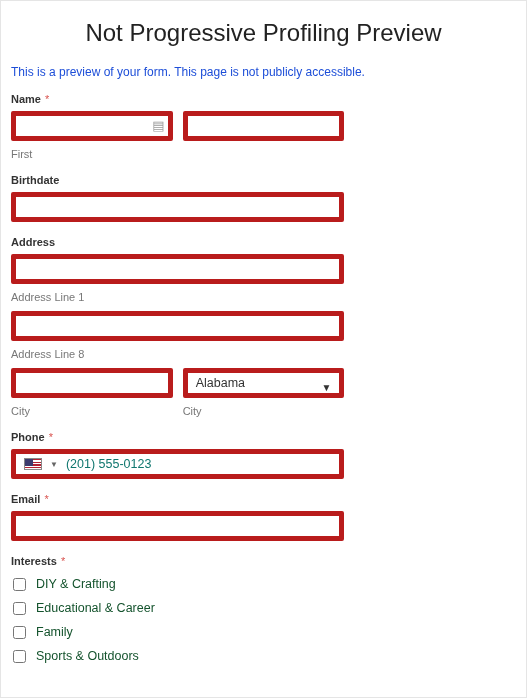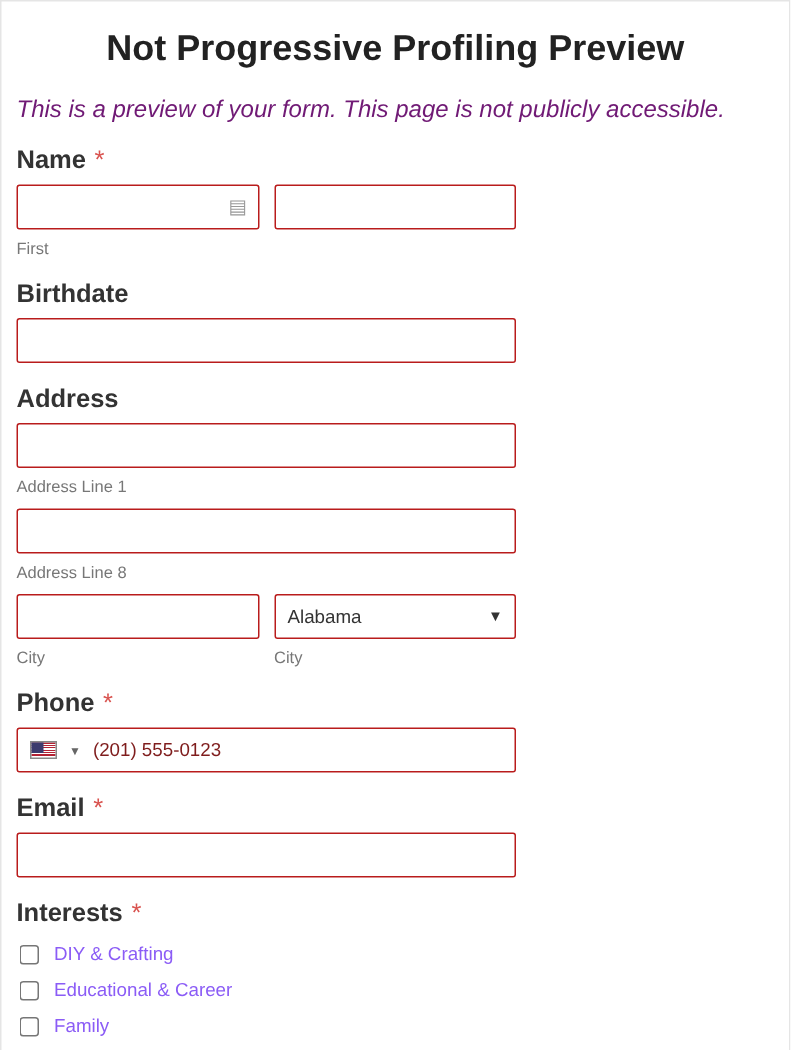--- a/index.html
+++ b/index.html
@@ -1,44 +1,44 @@
 <!DOCTYPE html>
 <html><head>
 <meta charset="utf-8">
 <style>
 * { box-sizing: border-box; margin: 0; padding: 0; }
 body { font-family: "Segoe UI", Arial, sans-serif; background: #fff; color: #333; }
 .container { width: 527px; border: 1px solid #e5e5e5; padding: 10px 10px 20px 10px; }
-h1 { font-size: 24px; font-weight: 700; text-align: center; margin: 8px 0 18px 0; color: #222; }
-.preview-note { font-size: 16px; color: #701a75; margin-bottom: 14px; font-style: italic; }
-.field-label { font-size: 17px; font-weight: 700; color: #333; margin-bottom: 6px; display: block; }
+h1 { font-size: 24px; font-weight: 400; text-align: center; margin: 8px 0 18px 0; color: #222; }
+.preview-note { font-size: 12px; color: #1d4ed8; margin-bottom: 14px; }
+.field-label { font-size: 11px; font-weight: 700; color: #333; margin-bottom: 6px; display: block; }
 .req { color: #d9534f; font-weight: 400; margin-left: 1px; }
 .sub-label { font-size: 11px; color: #777; margin-top: 7px; }
 .row { display: flex; gap: 10px; }
 .col { flex: 1; }
 input[type="text"], .text-input, .select-box, .phone-box {
-  width: 100%; height: 30px; border: 1px solid #b91c1c; border-radius: 2px;
+  width: 100%; height: 30px; border: 5px solid #b91c1c; border-radius: 2px;
   background: #fff; padding: 0 8px; font-size: 12.5px; color: #333;
 }
 .with-icon { position: relative; }
 .with-icon .end-icon { position: absolute; right: 8px; top: 7px; color: #999; font-size: 13px; pointer-events: none; }
 .group { margin-bottom: 14px; }
 .two-thirds { width: 66%; }
 .zip-wrap { width: 145px; }
 .select-box { position: relative; display: flex; align-items: center; padding-right: 22px; }
 .select-caret { position: absolute; right: 8px; top: 9px; font-size: 10px; color: #333; pointer-events: none; }
 .phone-box { display: flex; align-items: center; gap: 8px; padding: 0 8px; }
 .flag { width: 18px; height: 12px; background: linear-gradient(to bottom, #b22234 0 8%, #fff 8% 16%, #b22234 16% 24%, #fff 24% 32%, #b22234 32% 40%, #fff 40% 48%, #b22234 48% 56%, #fff 56% 64%, #b22234 64% 72%, #fff 72% 80%, #b22234 80% 88%, #fff 88% 100%); position: relative; border: 0.5px solid #888; }
 .flag::before { content: ""; position: absolute; left: 0; top: 0; width: 8px; height: 6.5px; background: #3c3b6e; }
 .phone-caret { font-size: 8px; color: #666; }
-.phone-placeholder { color: #7f1d1d; font-size: 12.5px; }
+.phone-placeholder { color: #0f766e; font-size: 12.5px; }
 .checks { margin-top: 6px; }
 .check-row { display: flex; align-items: center; gap: 10px; margin: 10px 0 10px 2px; }
 .check-row input[type="checkbox"] { width: 13px; height: 13px; }
-.check-row span { font-size: 12.5px; color: #8b5cf6; }
+.check-row span { font-size: 12.5px; color: #14532d; }
 </style>
 </head>
 <body>
 
 <div class="container">
 
   <h1>Not Progressive Profiling Preview</h1>
 
   <p class="preview-note">This is a preview of your form. This page is not publicly accessible.</p>
 

